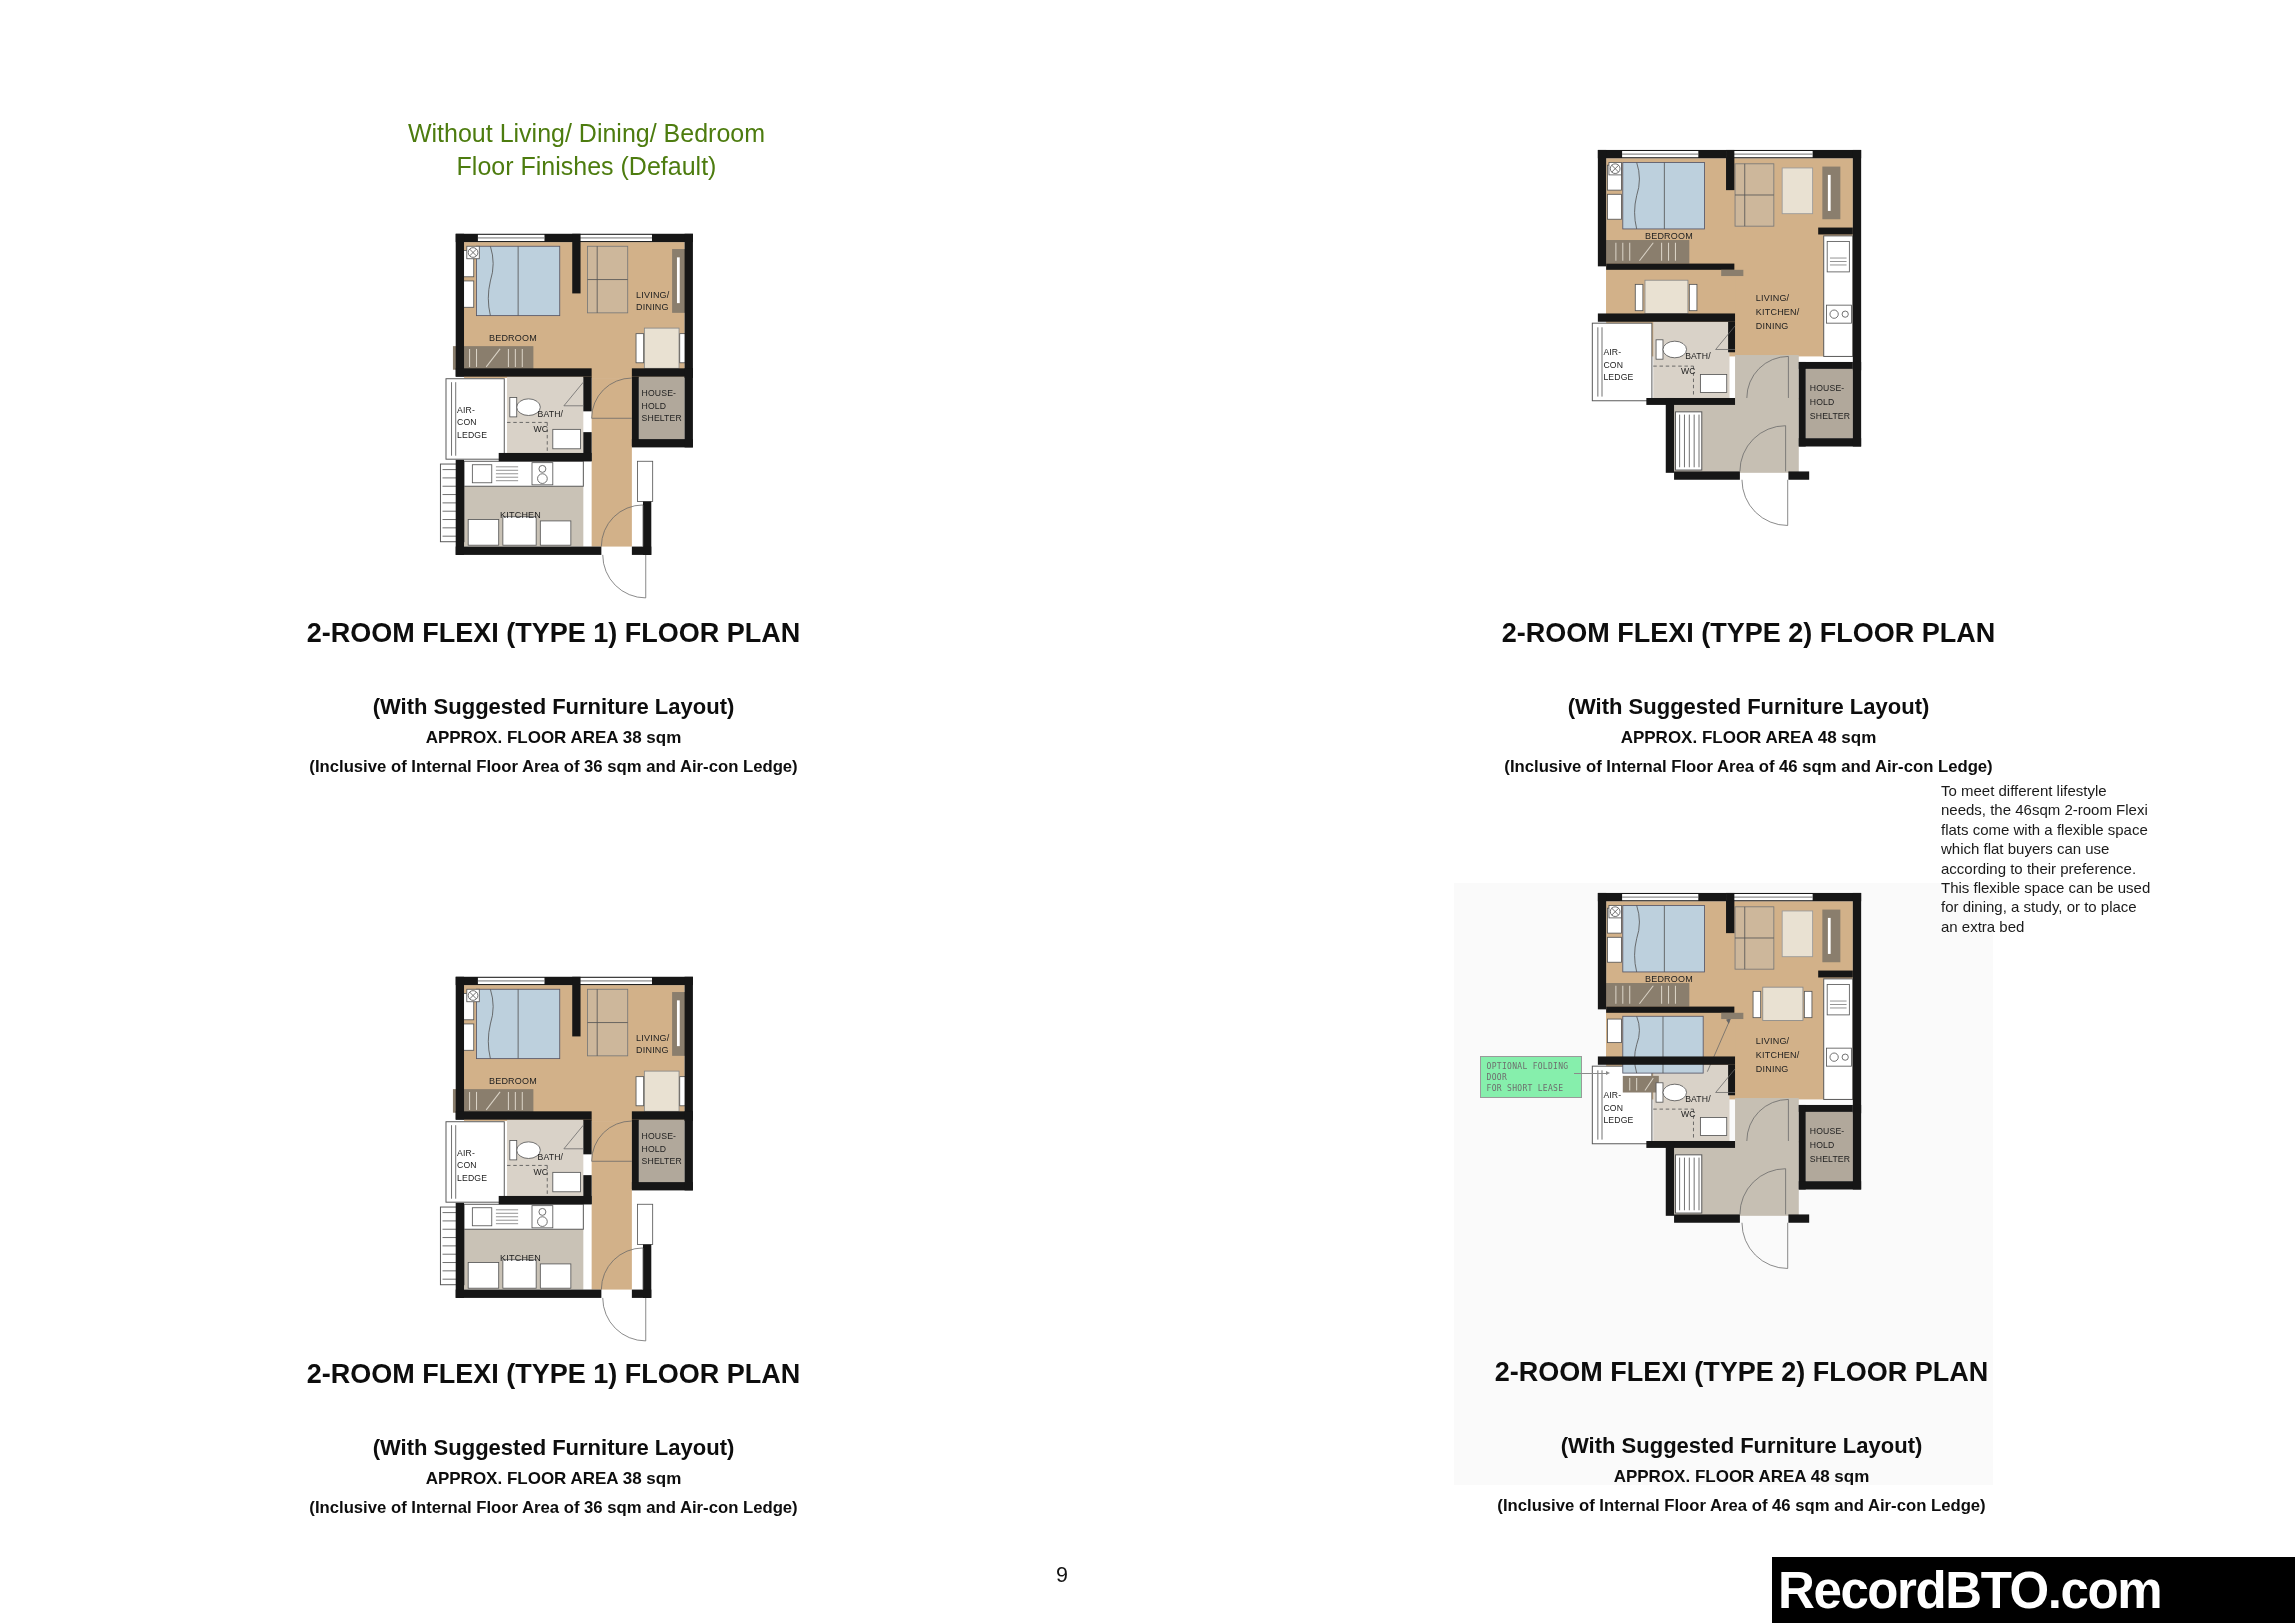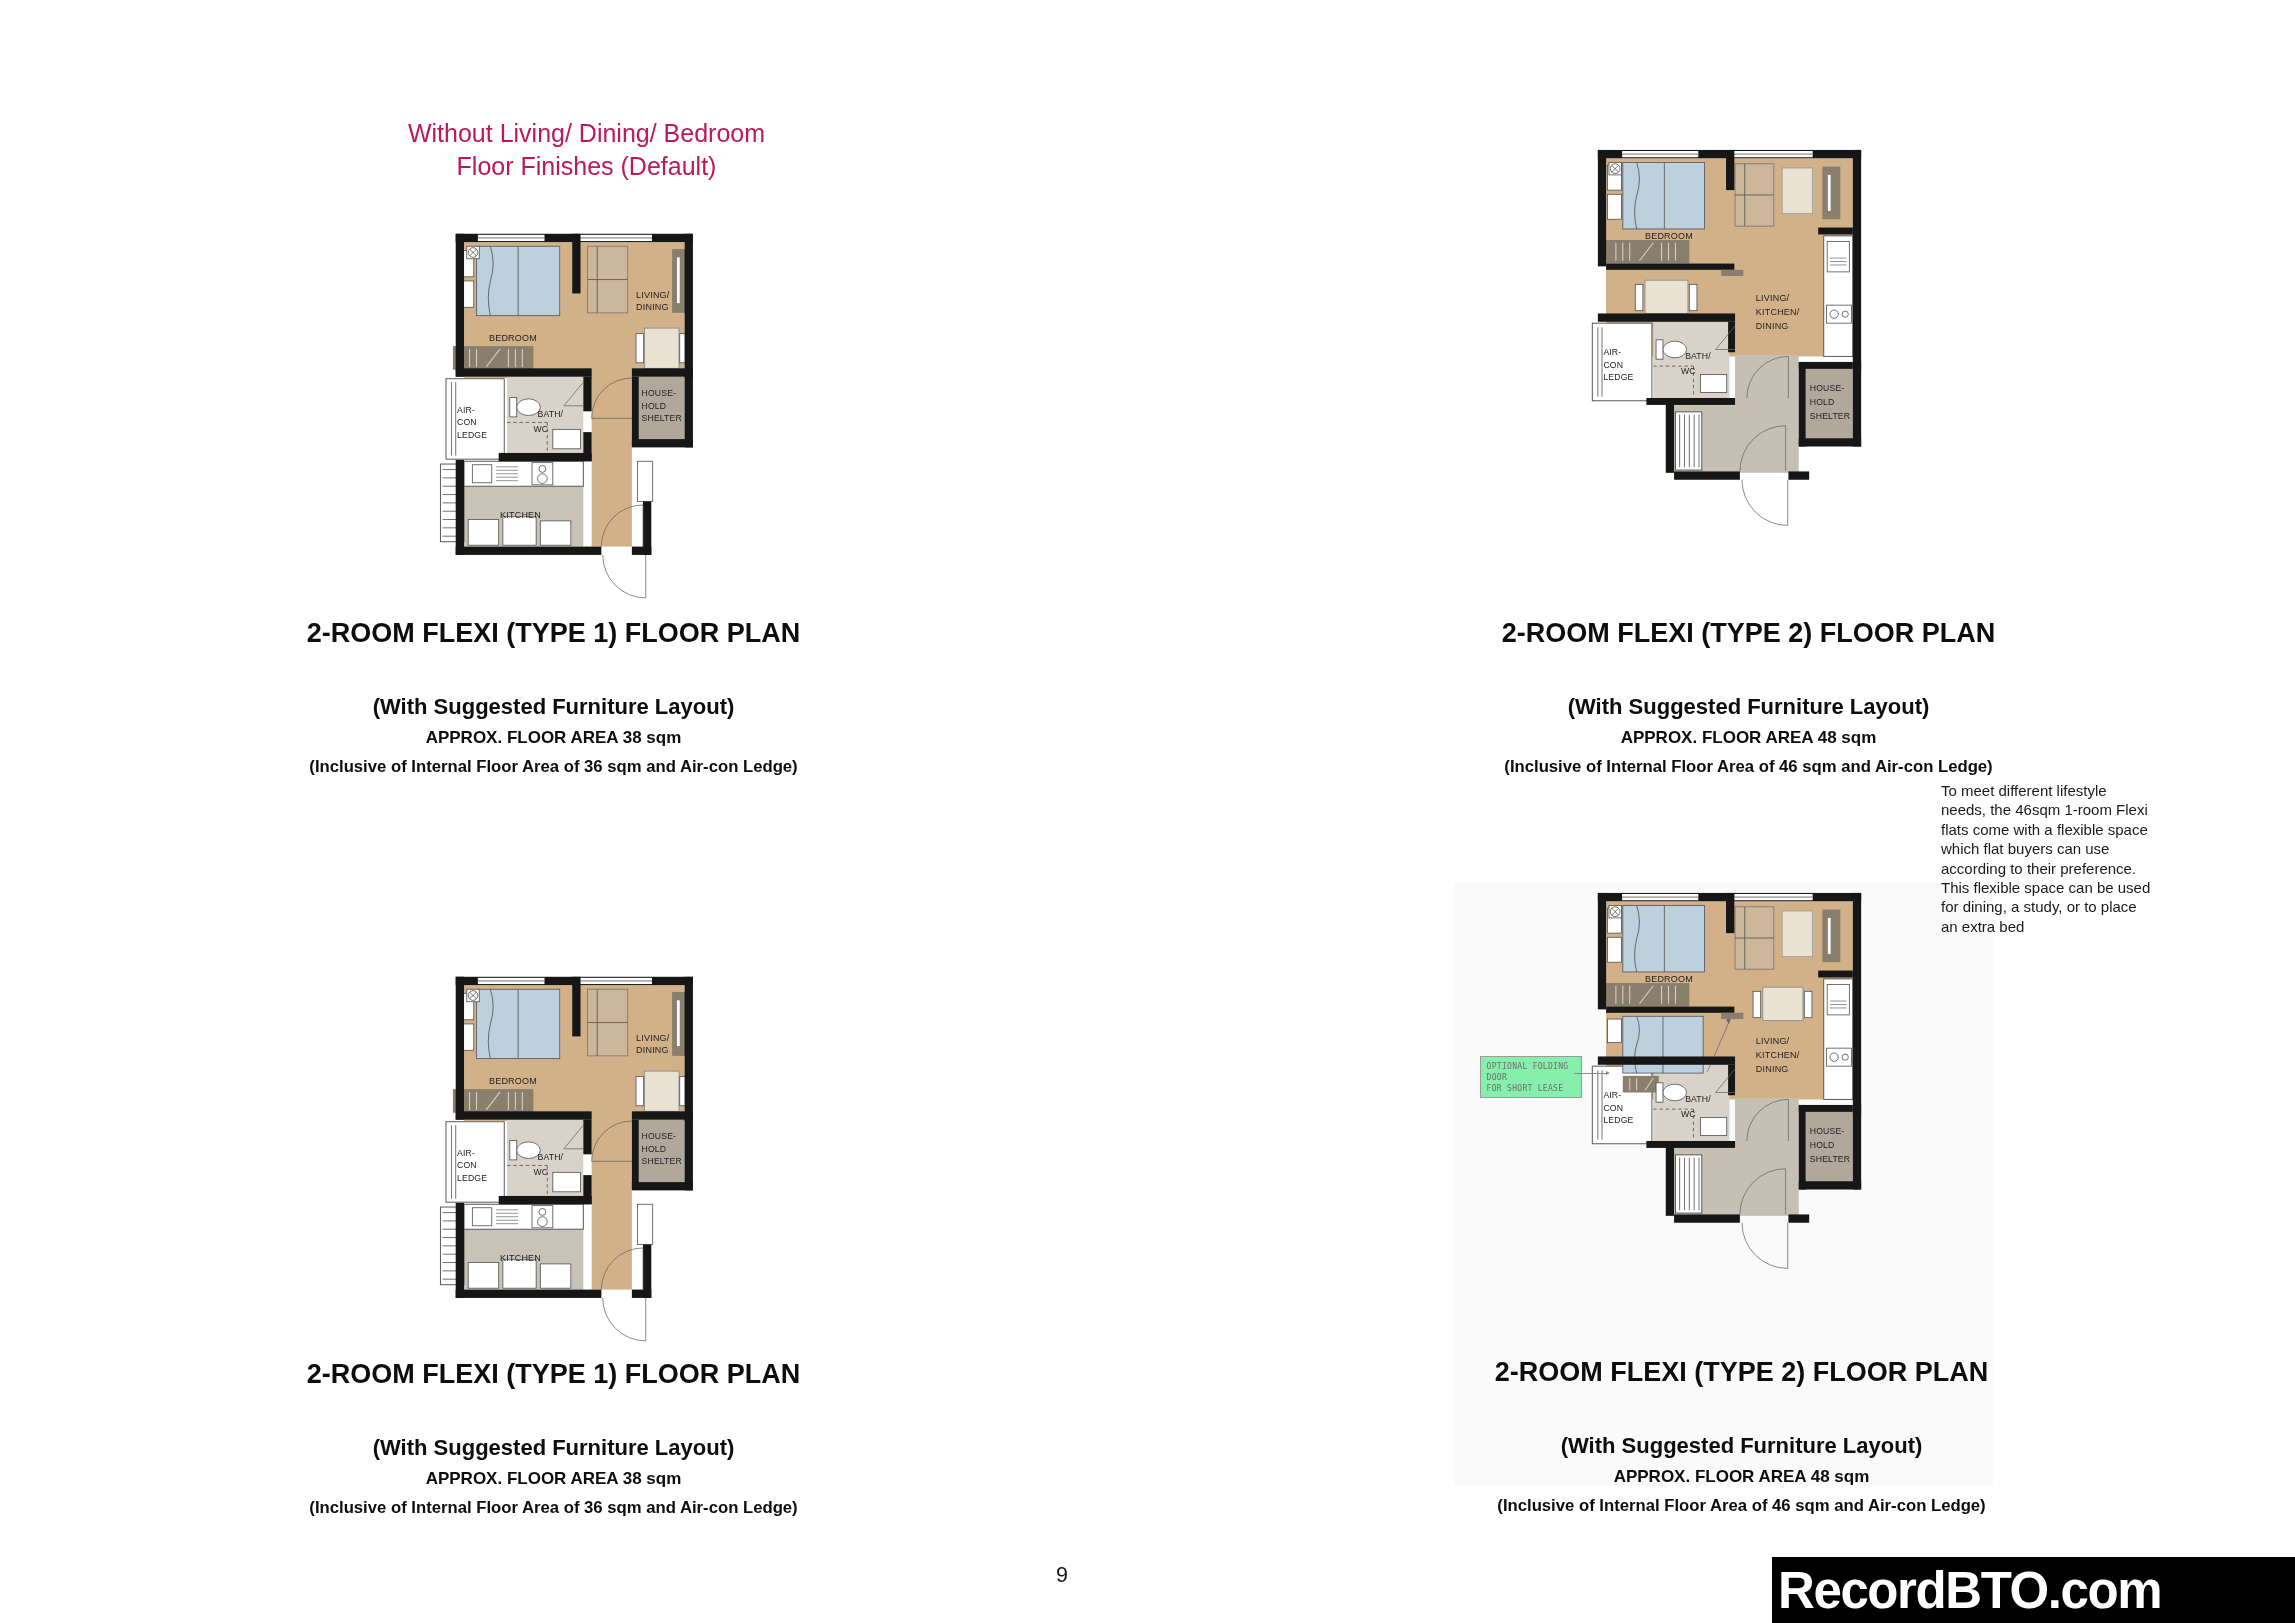--- a/index.html
+++ b/index.html
@@ -5,21 +5,21 @@
   :root{
     --floor-tan:#d2b189; --bath-gray:#d9d2c8; --kitchen-gray:#c9c2b6;
     --foyer-gray:#c6bfb3; --shelter-taupe:#b1a89b; --bed-blue:#bdd0dd;
     --furn-tan:#cdb79b; --cream:#e9e1d2; --wardrobe:#8a7e6d;
     --wall:#161616; --panel:#fafafa; --wm-bg:#000000; --wm-fg:#ffffff;
   }
   html,body{margin:0;padding:0;background:#ffffff;}
   #page{position:relative;width:2295px;height:1623px;background:#fff;overflow:hidden;
         font-family:"Liberation Sans","DejaVu Sans",sans-serif;color:#111;}
   .abs{position:absolute;}
-  .section-title{font-size:25px;line-height:33px;text-align:center;white-space:pre-line;color:#be185d;}
+  .section-title{font-size:25px;line-height:33px;text-align:center;white-space:pre-line;color:#4d7c0f;}
   .caption{text-align:center;color:#0d0d0d;font-weight:bold;}
   .caption .l1{font-size:27px;line-height:35px;}
   .caption .l2{font-size:22px;line-height:31px;margin-top:40px;}
   .caption .l3{font-size:17px;line-height:32px;}
   .caption .l4{font-size:16.7px;line-height:25px;}
   .note{font-size:15px;line-height:19.4px;white-space:pre-line;color:#1a1a1a;}
   .page-num{font-size:21.5px;text-align:center;color:#111;}
   .gray-panel{background:var(--panel);}
   .door-note{border:0.7px solid #9a9a9a;color:#6e6e6e;font-family:"DejaVu Sans Mono","Liberation Mono",monospace;
              font-size:8px;line-height:11px;padding:4.2px 2.8px 2.8px 5.6px;white-space:pre-line;letter-spacing:0.3px;background:#86efac;}
@@ -581,21 +581,21 @@
     <div class="l4">(Inclusive of Internal Floor Area of 36 sqm and Air-con Ledge)</div>
   </div>
   <div class="abs caption" style="left:1443px;top:1355px;width:597px;">
     <div class="l1">2-ROOM FLEXI (TYPE 2) FLOOR PLAN</div>
     <div class="l2">(With Suggested Furniture Layout)</div>
     <div class="l3">APPROX. FLOOR AREA 48 sqm</div>
     <div class="l4">(Inclusive of Internal Floor Area of 46 sqm and Air-con Ledge)</div>
   </div>
 
   <div class="abs note" style="left:1941px;top:781px;width:243px;">To meet different lifestyle
-needs, the 46sqm 1-room Flexi
+needs, the 46sqm 2-room Flexi
 flats come with a flexible space
 which flat buyers can use
 according to their preference.
 This flexible space can be used
 for dining, a study, or to place
 an extra bed</div>
 
   <div class="abs door-note" style="left:1480px;top:1056px;width:92px;">OPTIONAL FOLDING DOOR
 FOR SHORT LEASE</div>
   <div class="abs leader" style="left:1574px;top:1073px;width:32px;"></div>

